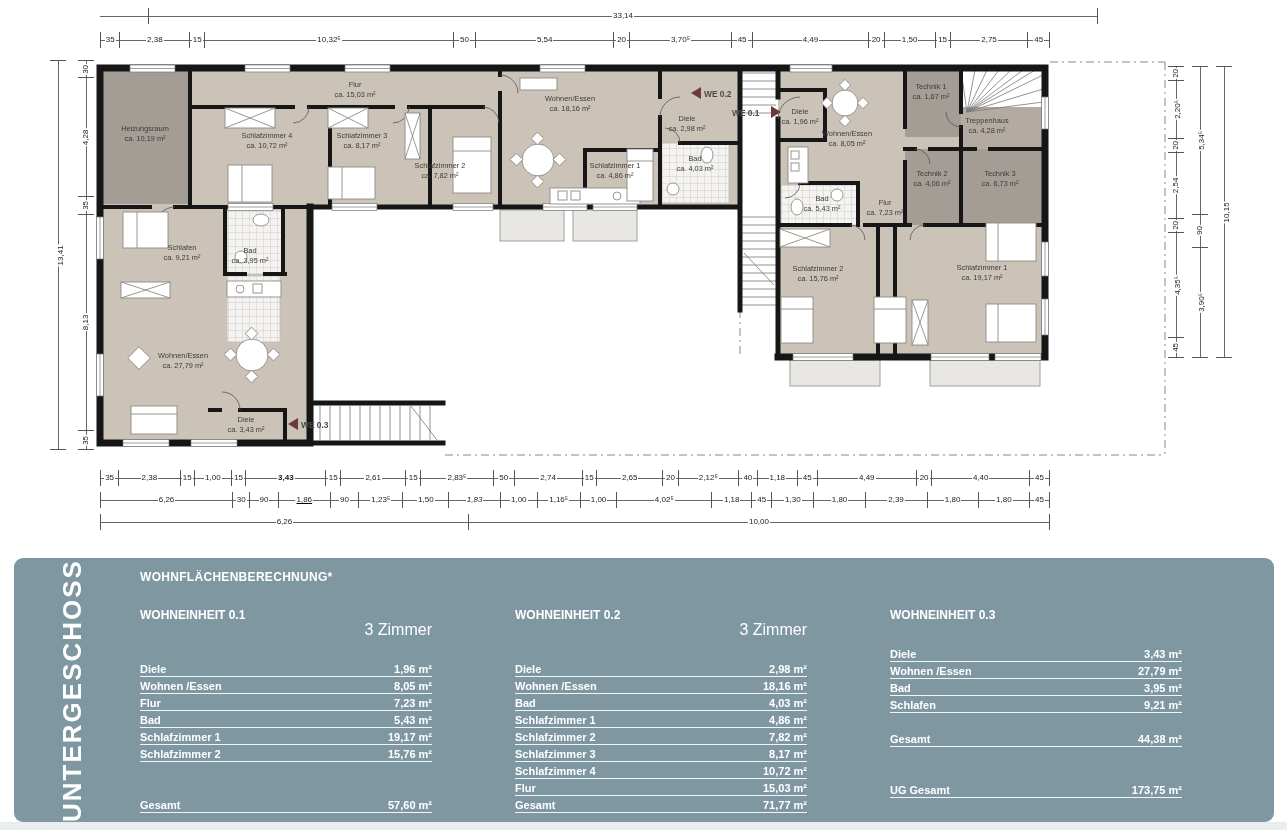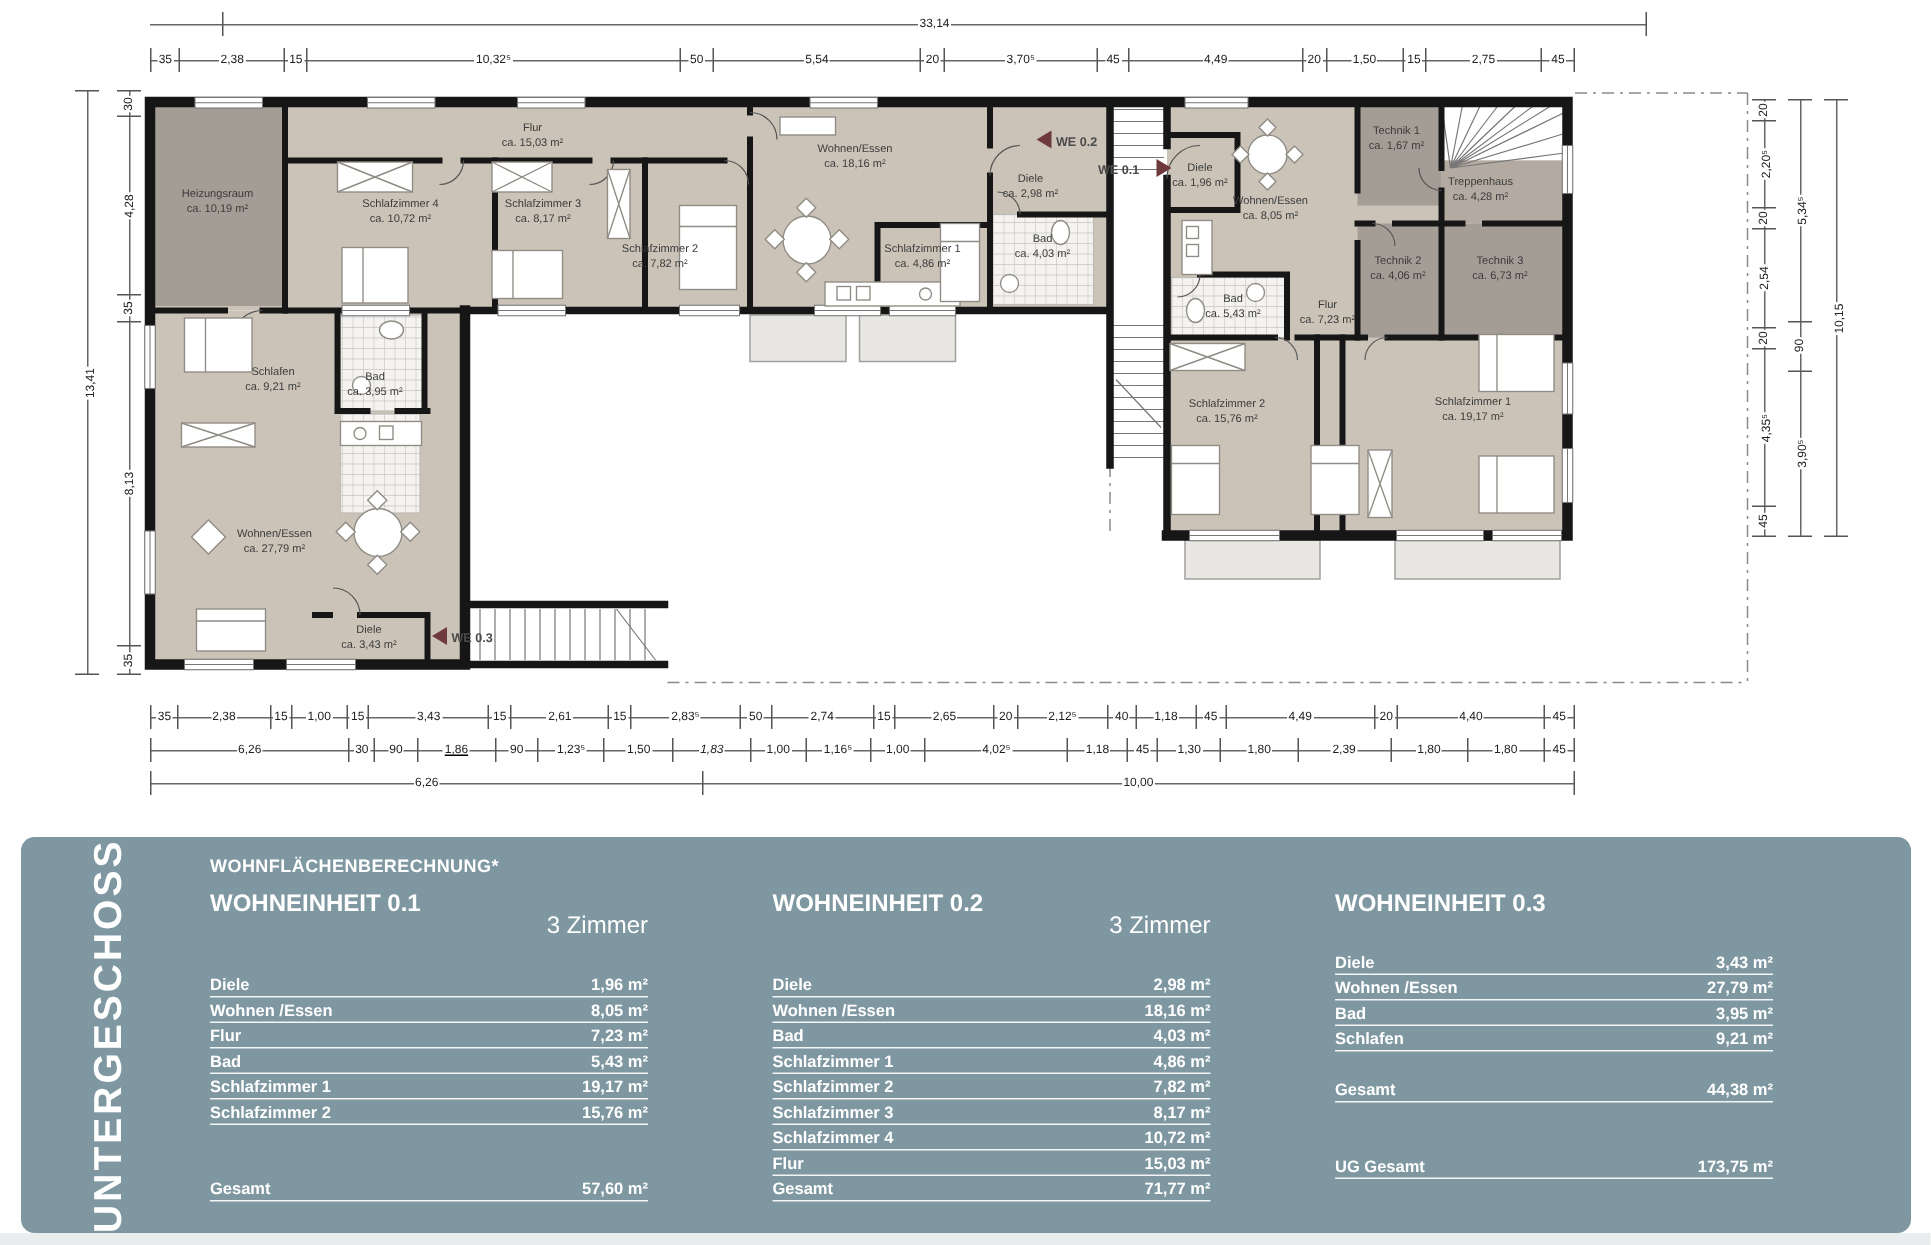--- a/index.html
+++ b/index.html
@@ -42,21 +42,21 @@
   .wearrow{fill:var(--marker);}
   
   #panel{position:absolute;left:14px;top:558px;width:1260px;height:264px;
          background:var(--panel);border-radius:9px;color:#fff;}
   #side-label{position:absolute;left:8px;top:0;bottom:0;width:100px;display:flex;
               align-items:center;justify-content:center;}
   #side-label span{transform:rotate(-90deg);white-space:nowrap;font-size:26px;
               font-weight:bold;letter-spacing:2px;}
   #tbl-heading{position:absolute;left:126px;top:12px;font-size:12px;font-weight:bold;letter-spacing:.3px;}
   .unit{position:absolute;top:38px;width:292px;}
-  .unit .utitle{font-size:16px;font-weight:bold;line-height:14px;}
+  .unit .utitle{font-size:12px;font-weight:bold;line-height:14px;margin-top:12px;}
   .unit .usub{font-size:16px;line-height:15px;text-align:right;}
   .rows{position:relative;margin-top:23px;height:153px;}
   .trow{height:17px;display:flex;justify-content:space-between;align-items:flex-end;
         font-size:11px;font-weight:bold;border-bottom:1px solid rgba(255,255,255,.9);
         padding-bottom:1px;box-sizing:border-box;}
   .trow.spacer{border-bottom:none;}
   .trow.pinned{position:absolute;left:0;right:0;bottom:0;}
   #footer-strip{position:absolute;left:0;bottom:0;width:100%;height:8px;background:#e9edee;}
 </style>
 </head>
@@ -123,21 +123,21 @@
     </div>
     <div class="seg" style="flex-grow: 0.15;">
       <span>15</span>
     </div>
     <div class="seg" style="flex-grow: 1;">
       <span>1,00</span>
     </div>
     <div class="seg" style="flex-grow: 0.15;">
       <span>15</span>
     </div>
-    <div class="seg" style="flex-grow: 3.43;">
+    <div class="seg" style="flex-grow: 3.43; font-weight: bold;">
       <span>3,43</span>
     </div>
     <div class="seg" style="flex-grow: 0.15;">
       <span>15</span>
     </div>
     <div class="seg" style="flex-grow: 2.61;">
       <span>2,61</span>
     </div>
     <div class="seg" style="flex-grow: 0.15;">
       <span>15</span>

